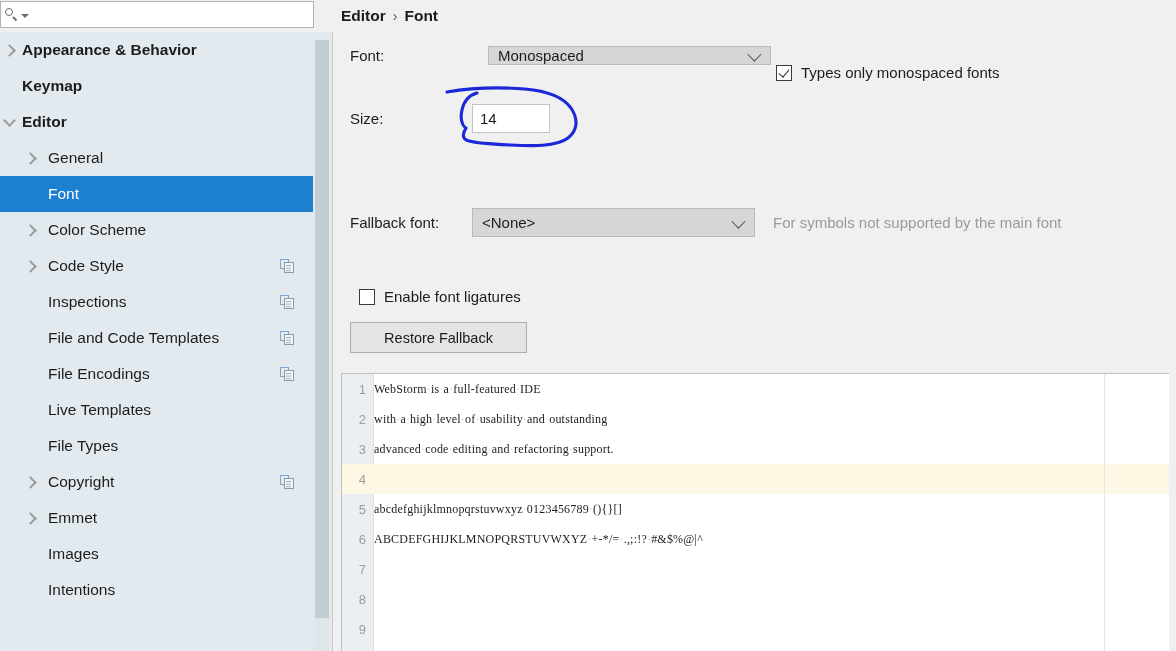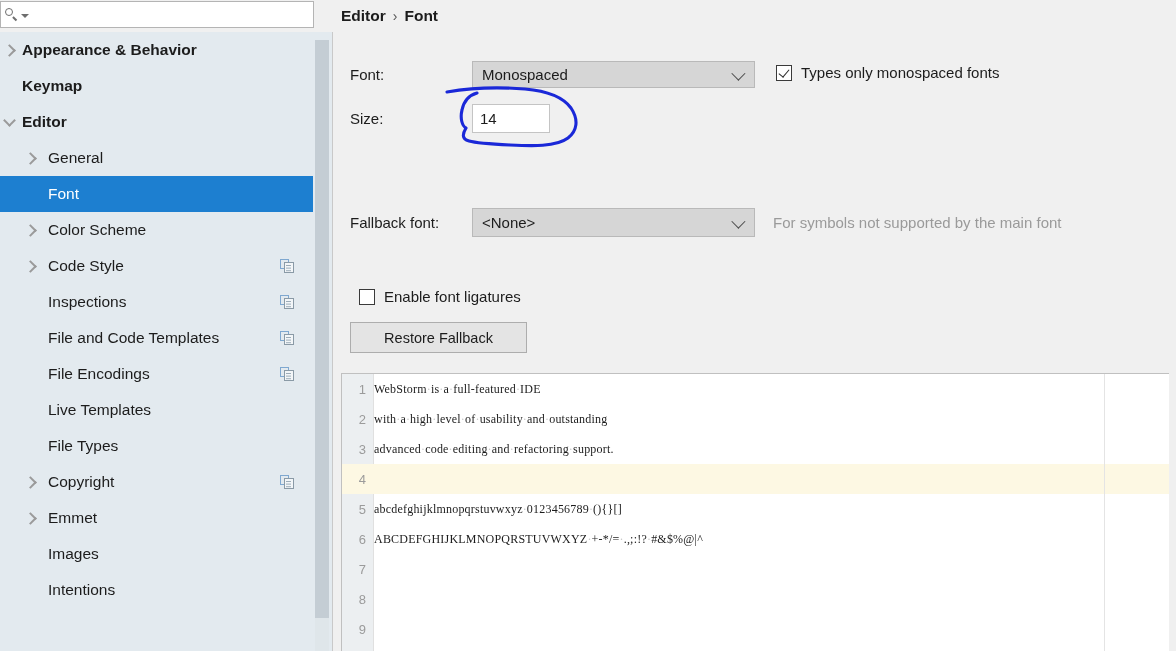--- a/index.html
+++ b/index.html
@@ -479,23 +479,23 @@
   </div>
 
   <div id="main">
 
     <div id="breadcrumb">
       <span>Editor</span>
       <span class="sep">›</span>
       <span>Font</span>
     </div>
 
-    <div class="form-row" style="left:17px; top:61px;">
+    <div class="form-row" style="left:17px; top:46px;gap:16px;">
       <span class="form-label" style="width:122px;">Font:</span>
-      <div class="combo" style="width:283px; height:27px;">
+      <div class="combo" style="width:283px; height:19px;">
         <span>Monospaced</span>
         <span class="chev-dn"></span>
       </div>
     </div>
 
     <div class="checkbox-row" style="left:443px; top:64px;">
       <span class="cbox checked"></span>
       <span class="cbox-label">Types only monospaced fonts</span>
     </div>
 

